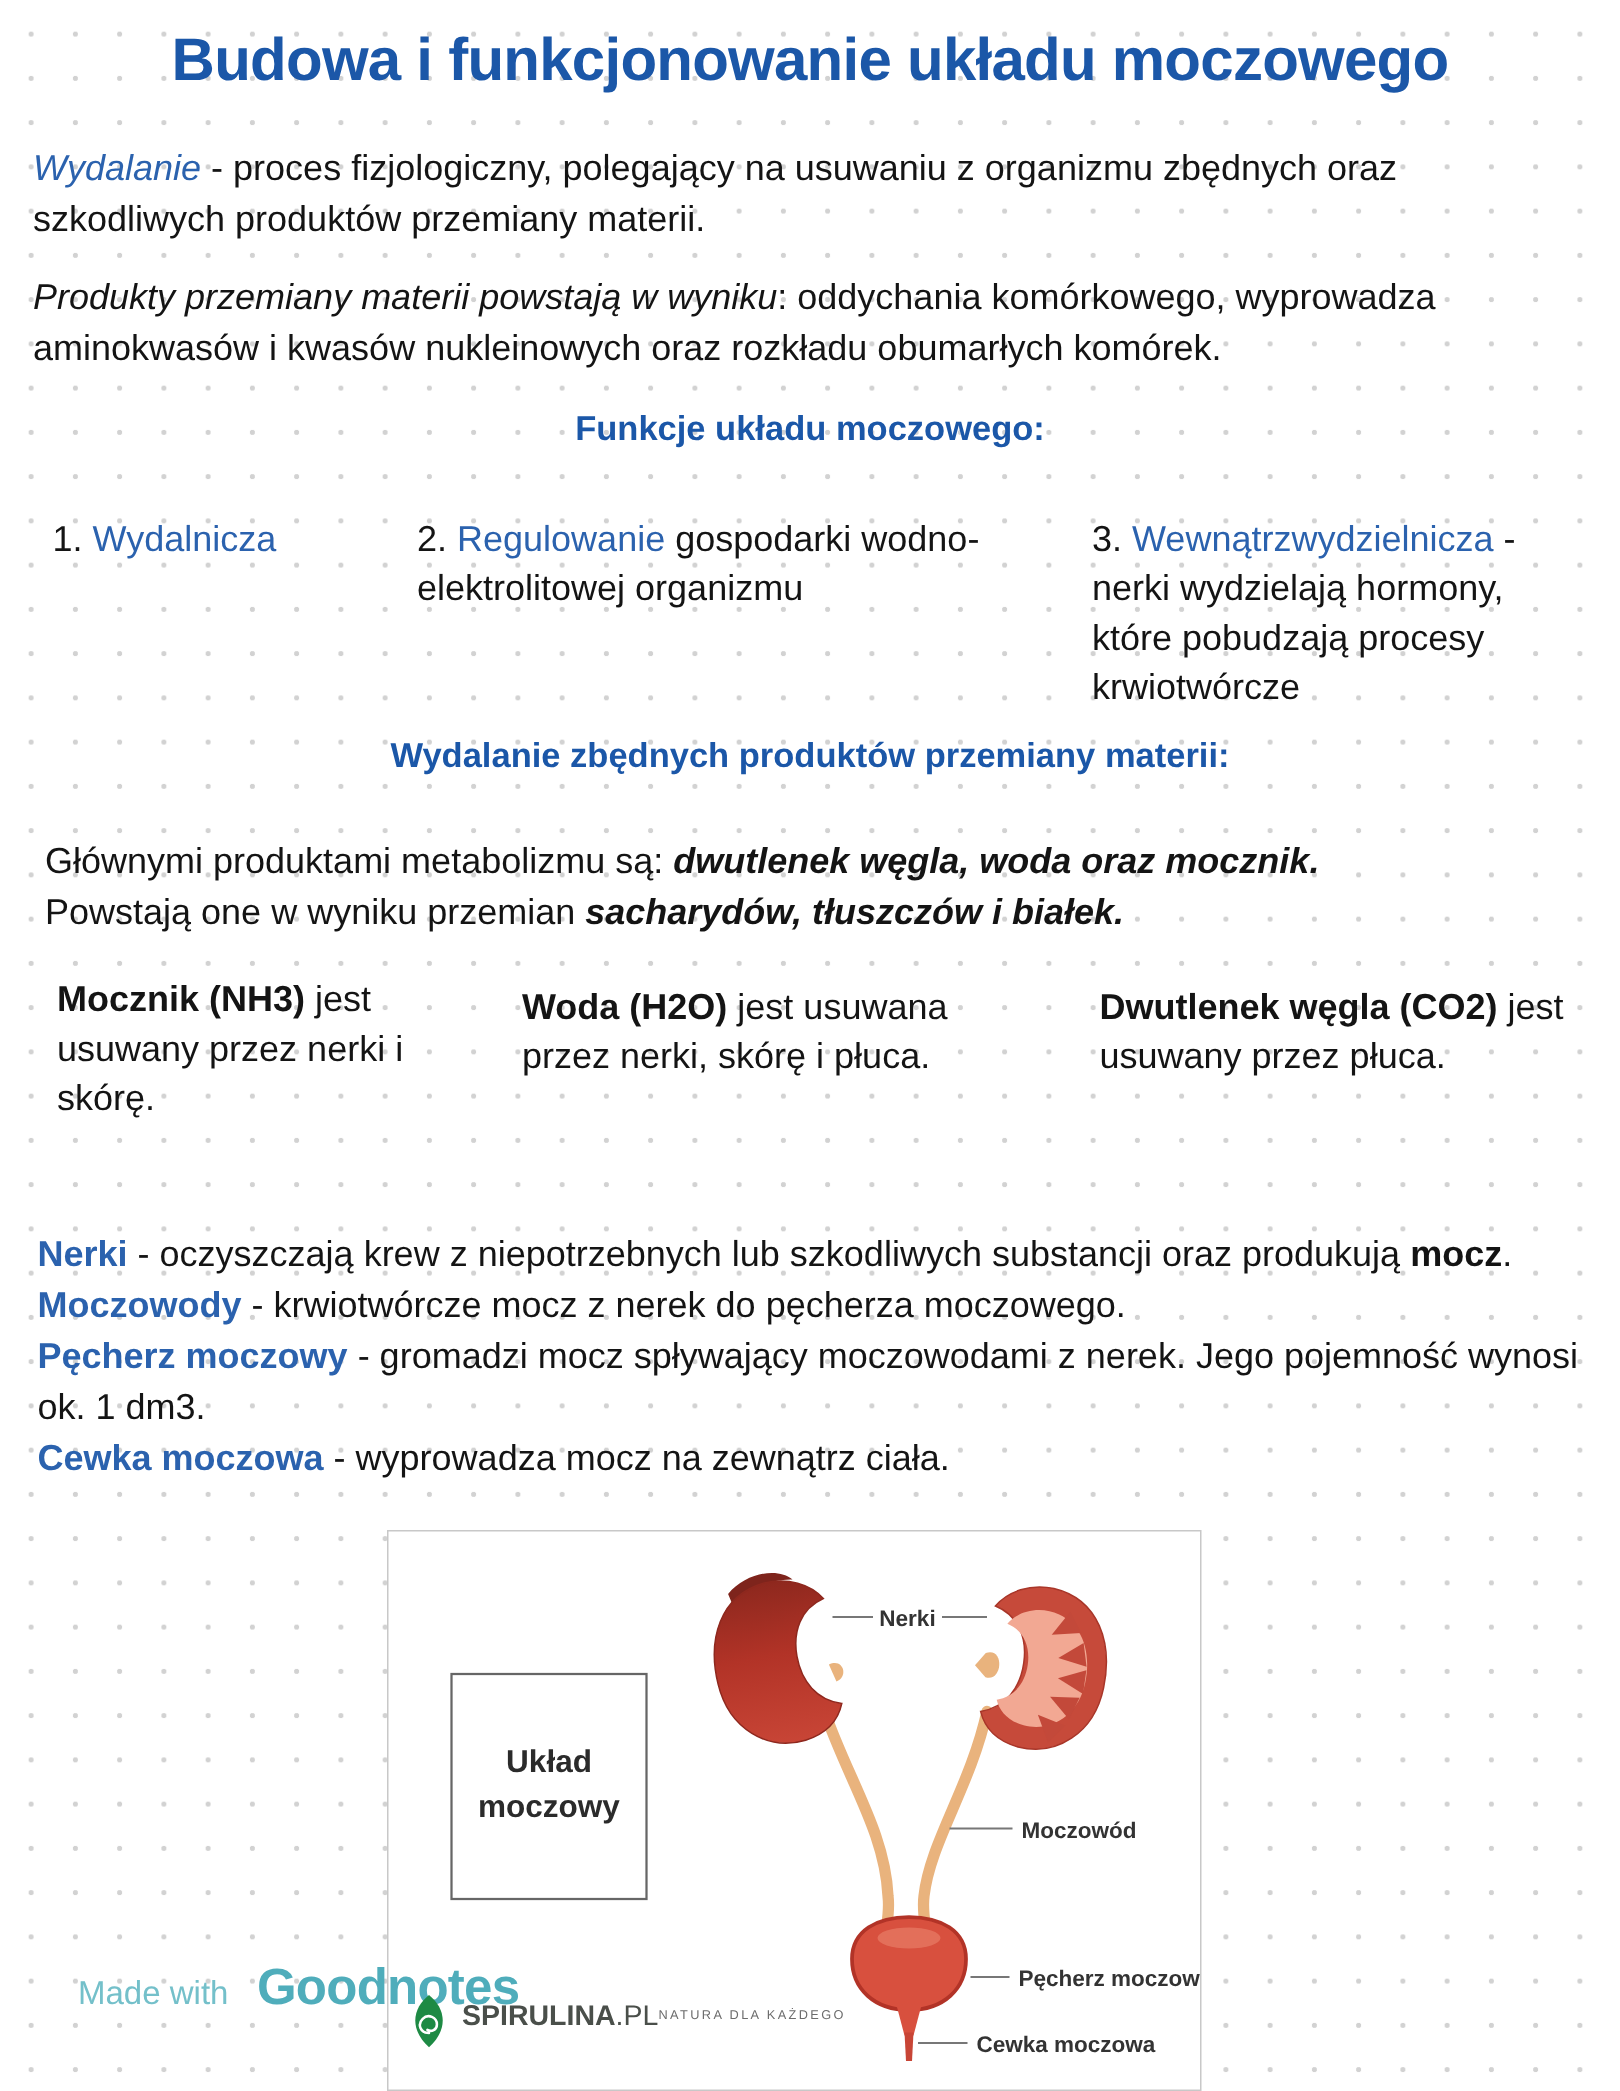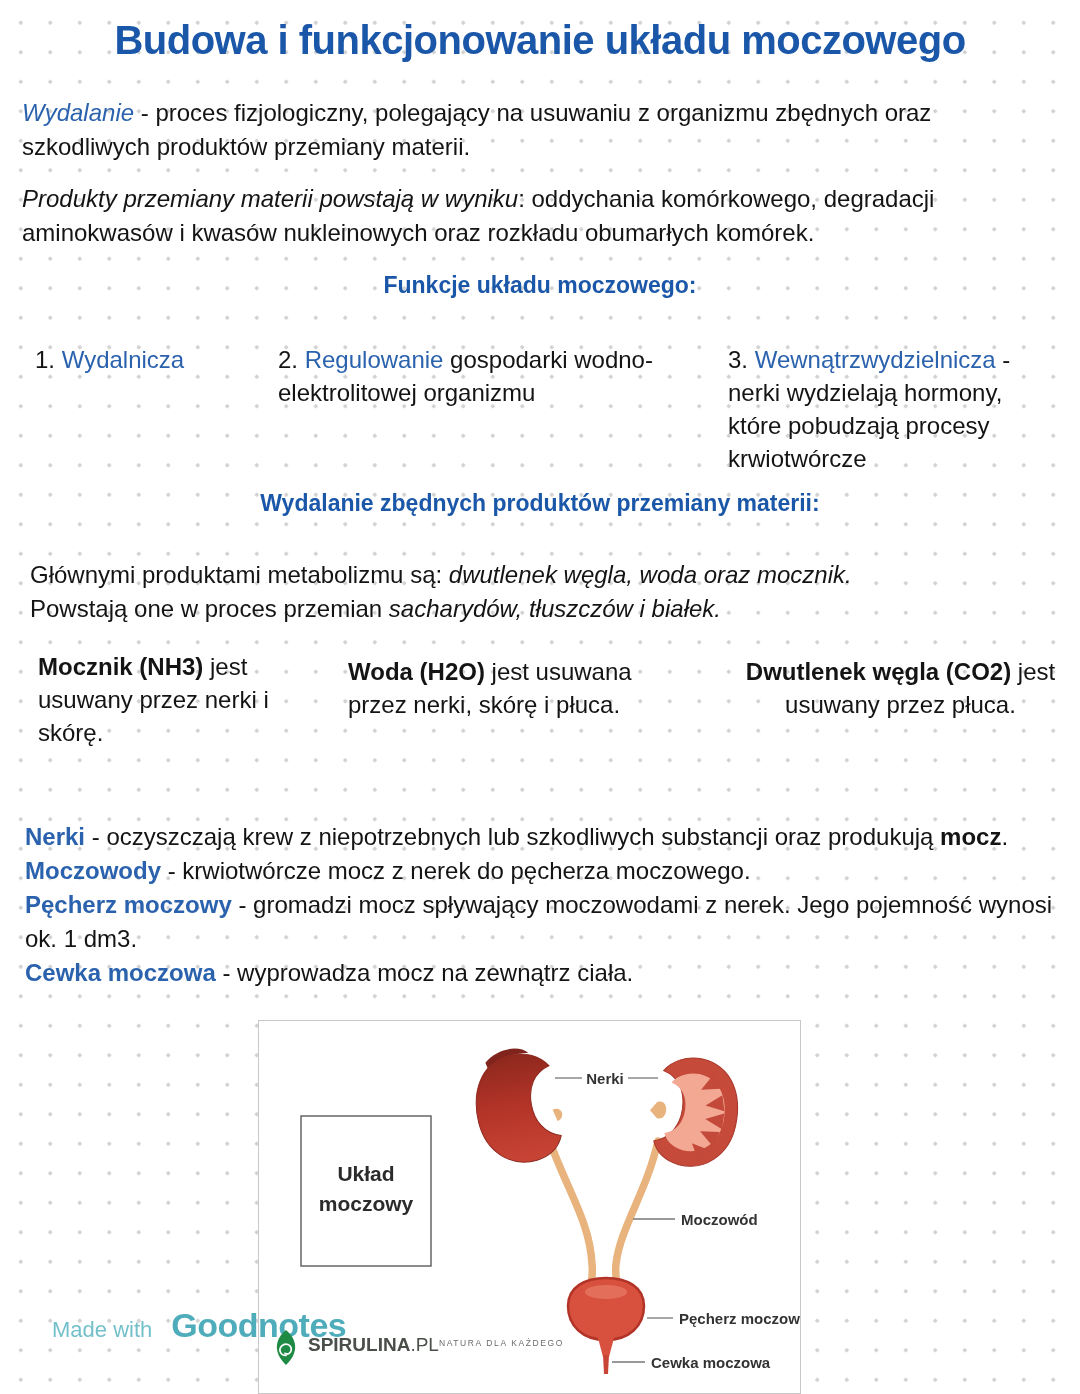--- a/index.html
+++ b/index.html
@@ -15,21 +15,21 @@
   }
   .title {
     position:absolute; top:18px; left:0; width:100%;
     text-align:center; font-size:40px; font-weight:bold; color:#1b57a8;
     letter-spacing:-0.5px;
   }
   .para { position:absolute; font-size:24px; line-height:1.42; color:#141414; }
   .accent { color:#2b62ae; }
   .it { font-style:italic; }
   .b  { font-weight:bold; }
-  .bi { font-weight:normal; font-style:italic;text-align:center; }
+  .bi { font-weight:bold; font-style:italic;text-align:center; }
   .section-heading {
     position:absolute; left:0; width:100%; text-align:center;
     font-size:23px; font-weight:bold; color:#1b57a8;
   }
   .col { position:absolute; font-size:24px; line-height:1.38; color:#141414; }
   .structure p { margin:0; }
   .figure {
     position:absolute; left:258px; top:1020px; width:543px; height:374px;
     background:#ffffff; border:1px solid #c8c8c8; z-index:2;
   }
@@ -51,42 +51,42 @@
 </style>
 </head>
 <body>
 
 <div class="page">
 
   <h1 class="title">Budowa i funkcjonowanie układu moczowego</h1>
 
   <p class="para" style="left:22px; top:96px; width:1042px;"><span class="accent it">Wydalanie</span><span> - proces fizjologiczny, polegający na usuwaniu z organizmu zbędnych oraz szkodliwych produktów przemiany materii.</span></p>
 
-  <p class="para" style="left:22px; top:182px; width:1042px;"><span class="it">Produkty przemiany materii powstają w wyniku</span><span>: oddychania komórkowego, degradacji aminokwasów i kwasów nukleinowych oraz rozkładu obumarłych komórek.</span></p>
+  <p class="para" style="left:22px; top:182px; width:1042px;"><span class="it">Produkty przemiany materii powstają w wyniku</span><span>: oddychania komórkowego, wyprowadza aminokwasów i kwasów nukleinowych oraz rozkładu obumarłych komórek.</span></p>
 
   <h2 class="section-heading" style="top:272px;">Funkcje układu moczowego:</h2>
 
   <div class="col" style="left:35px; top:343px; width:225px;"><span>1. </span><span class="accent">Wydalnicza</span><span></span></div>
 
   <div class="col" style="left:278px; top:343px; width:382px;"><span>2. </span><span class="accent">Regulowanie</span><span> gospodarki wodno-elektrolitowej organizmu</span></div>
 
   <div class="col" style="left:728px; top:343px; width:332px;"><span>3. </span><span class="accent">Wewnątrzwydzielnicza</span><span> - nerki wydzielają hormony, które pobudzają procesy krwiotwórcze</span></div>
 
   <h2 class="section-heading" style="top:490px;">Wydalanie zbędnych produktów przemiany materii:</h2>
 
   <div class="para" style="left:30px; top:558px; width:1020px;">
     <div><span>Głównymi produktami metabolizmu są: </span><span class="bi">dwutlenek węgla, woda oraz mocznik.</span></div>
-    <div><span>Powstają one w proces przemian </span><span class="bi">sacharydów, tłuszczów i białek.</span></div>
+    <div><span>Powstają one w wyniku przemian </span><span class="bi">sacharydów, tłuszczów i białek.</span></div>
   </div>
 
   <div class="col" style="left:38px; top:650px; width:278px;"><span class="b">Mocznik (NH3)</span><span> jest usuwany przez nerki i skórę.</span></div>
 
   <div class="col" style="left:348px; top:655px; width:345px;"><span class="b">Woda (H2O)</span><span> jest usuwana przez nerki, skórę i płuca.</span></div>
 
-  <div class="col" style="left:733px; top:655px; width:335px;text-align:center;"><span class="b">Dwutlenek węgla (CO2)</span><span> jest usuwany przez płuca.</span></div>
+  <div class="col" style="left:733px; top:655px; width:335px;"><span class="b">Dwutlenek węgla (CO2)</span><span> jest usuwany przez płuca.</span></div>
 
 
   <div class="para structure" style="left:25px; top:820px; width:1040px; line-height:1.42;">
     <p><span class="accent b">Nerki</span><span> - oczyszczają krew z niepotrzebnych lub szkodliwych substancji oraz produkują </span><span class="b">mocz</span><span>.</span></p>
     <p><span class="accent b">Moczowody</span><span> - krwiotwórcze mocz z nerek do pęcherza moczowego.</span></p>
     <p><span class="accent b">Pęcherz moczowy</span><span> - gromadzi mocz spływający moczowodami z nerek. Jego pojemność wynosi ok. 1 dm3.</span></p>
     <p><span class="accent b">Cewka moczowa</span><span> - wyprowadza mocz na zewnątrz ciała.</span></p>
   </div>
 
   <div class="figure">

